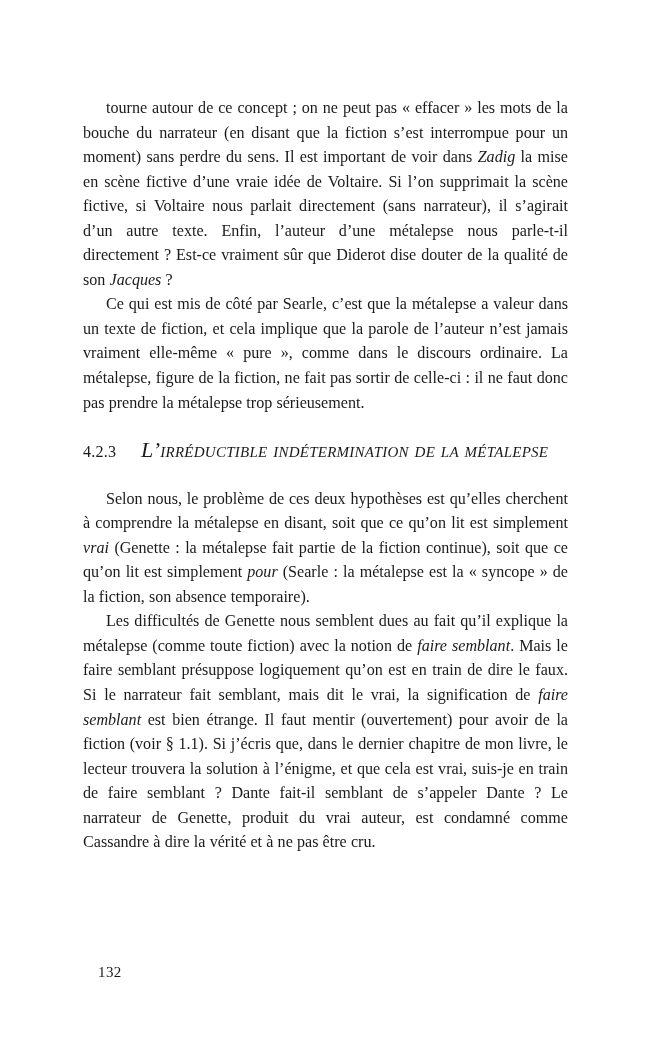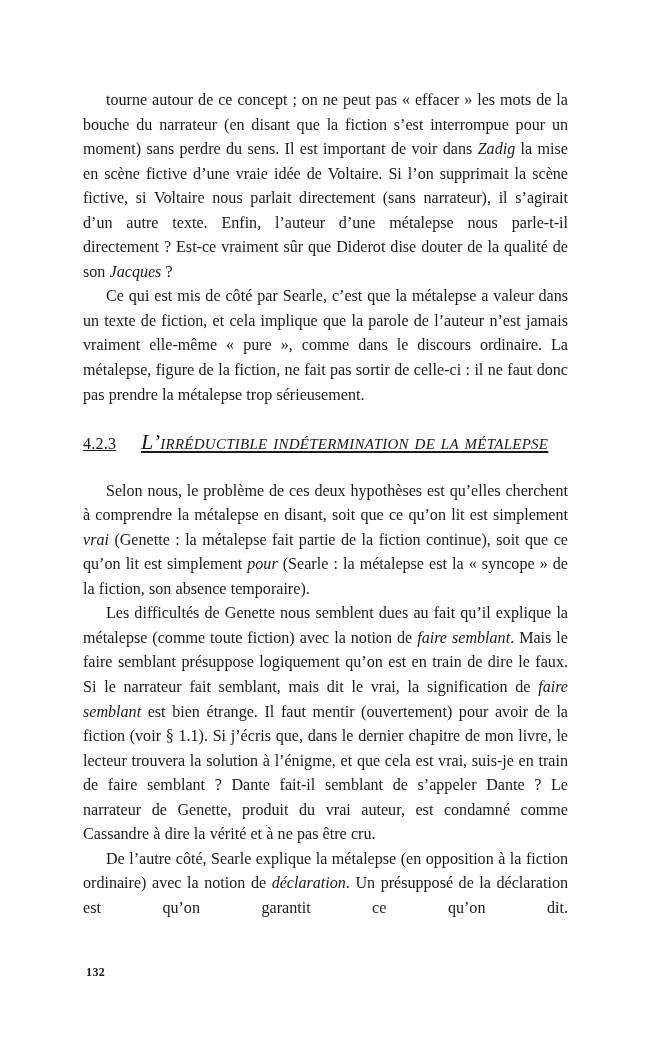--- a/index.html
+++ b/index.html
@@ -22,21 +22,21 @@
     left: 0;
     top: 0;
     width: 650px;
     height: 1037px;
     background: #ffffff;
   }
 
   .text-block {
     position: absolute;
     left: 83px;
-    top: 88px;
+    top: 96px;
     width: 485px;
   }
 
   p.para {
     margin: 0;
     font-size: 16.1px;
     line-height: 24.55px;
     text-align: justify;
     text-justify: inter-word;
     -webkit-hyphens: none;
@@ -54,46 +54,44 @@
     font-style: italic;
   }
 
   .heading {
     margin: 0;
     font-size: 16.1px;
     line-height: 24.55px;
     font-weight: normal;
     display: flex;
     align-items: baseline;
-    text-decoration: underline;
   }
   .heading .num {
     font-style: normal;
     width: 58px;
     flex: 0 0 58px;
     letter-spacing: 0.2px;
   }
   .heading .title {
     font-style: italic;
     font-variant: small-caps;
     font-size: 22px;
     letter-spacing: 0.25px;
   }
 
   .spacer-before-heading { height: 23px; }
   .spacer-after-heading  { height: 22px; }
 
   .folio {
     position: absolute;
-    left: 86px;
+    left: 98px;
     top: 962px;
-    font-size: 12px;
+    font-size: 15px;
     line-height: 20px;
     letter-spacing: 0.4px;
-    font-weight: bold;
   }
 </style>
 </head>
 <body>
 
 <div class="page">
 
   <div class="text-block">
 
     <p class="para">tourne autour de ce concept ; on ne peut pas « effacer » les mots de la bouche du narrateur (en disant que la fiction s’est interrompue pour un moment) sans perdre du sens. Il est important de voir dans <i>Zadig</i> la mise en scène fictive d’une vraie idée de Voltaire. Si l’on supprimait la scène fictive, si Voltaire nous parlait directement (sans narrateur), il s’agirait d’un autre texte. Enfin, l’auteur d’une métalepse nous parle-t-il directement ? Est-ce vraiment sûr que Diderot dise douter de la qualité de son <i>Jacques</i> ?</p>
@@ -106,19 +104,18 @@
       <span class="num">4.2.3</span>
       <span class="title">L’irréductible indétermination de la métalepse</span>
     </h3>
 
     <div class="spacer-after-heading"></div>
 
     <p class="para">Selon nous, le problème de ces deux hypothèses est qu’elles cherchent à comprendre la métalepse en disant, soit que ce qu’on lit est simplement <i>vrai</i> (Genette : la métalepse fait partie de la fiction continue), soit que ce qu’on lit est simplement <i>pour</i> (Searle : la métalepse est la « syncope » de la fiction, son absence temporaire).</p>
 
     <p class="para">Les difficultés de Genette nous semblent dues au fait qu’il explique la métalepse (comme toute fiction) avec la notion de <i>faire semblant</i>. Mais le faire semblant présuppose logiquement qu’on est en train de dire le faux. Si le narrateur fait semblant, mais dit le vrai, la signification de <i>faire semblant</i> est bien étrange. Il faut mentir (ouvertement) pour avoir de la fiction (voir § 1.1). Si j’écris que, dans le dernier chapitre de mon livre, le lecteur trouvera la solution à l’énigme, et que cela est vrai, suis-je en train de faire semblant ? Dante fait-il semblant de s’appeler Dante ? Le narrateur de Genette, produit du vrai auteur, est condamné comme Cassandre à dire la vérité et à ne pas être cru.</p>
 
-    <p class="para full-justify">De l’autre côté, Searle explique la métalepse (en opposition à la fiction ordinaire) avec la notion de <i>déclaration</i>. Un présupposé de la déclaration est qu’on garantit ce qu’on dit.</p>
 
   </div>
 
   <div class="folio">132</div>
 
 </div>
 
 </body></html>

